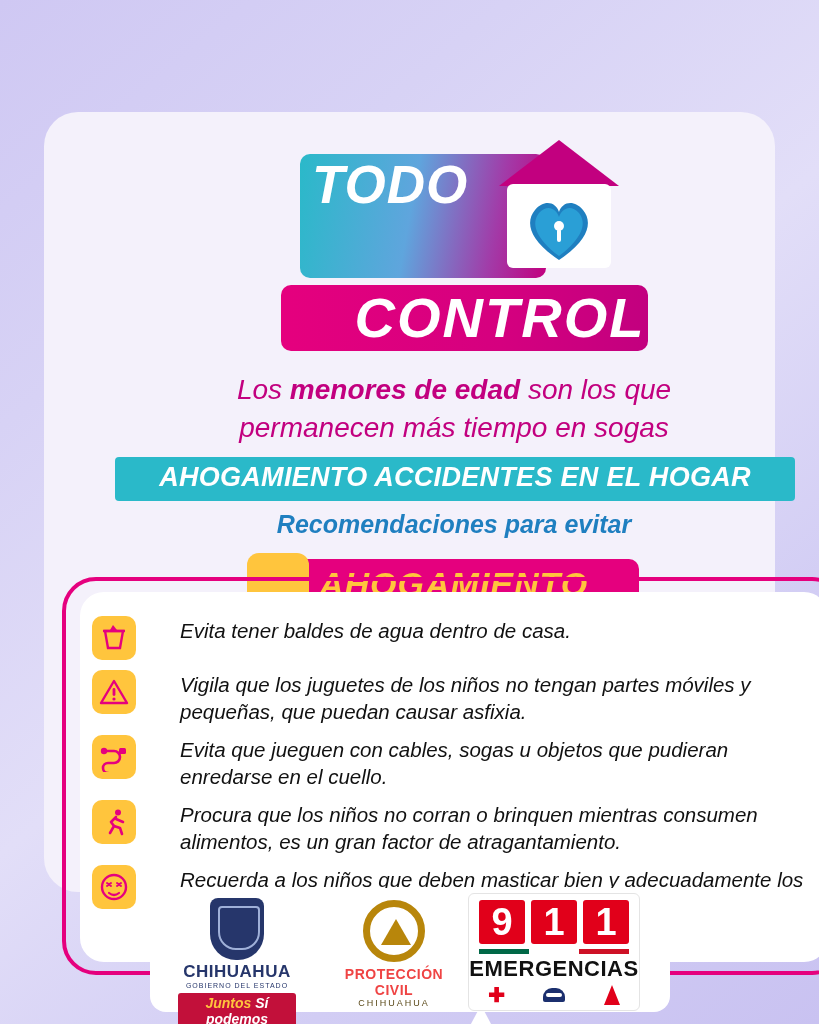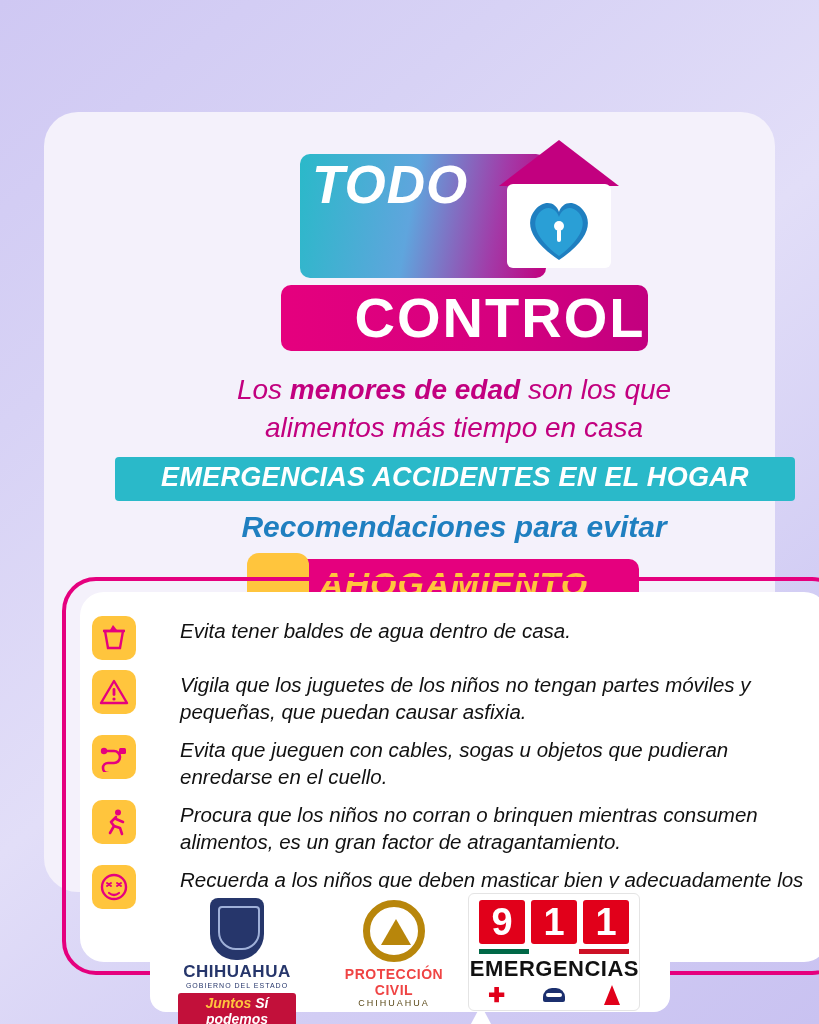--- a/index.html
+++ b/index.html
@@ -84,20 +84,21 @@
     border-radius: 10px;
   }
   .control-text {
     position: absolute;
     left: 237px; top: 157px;
     width: 438px;
     text-align: center;
     color: #ffffff;
     font-size: 56px;
     font-weight: bold;
+    font-style: italic;
     letter-spacing: 2px;
     line-height: 62px;
   }
 
   
   .subtitle {
     position: absolute;
     left: 70px; top: 250px;
     width: 680px;
     text-align: center;
@@ -128,21 +129,21 @@
     font-style: italic;
     letter-spacing: 0.3px;
   }
 
   .reco {
     position: absolute;
     left: 70px; top: 398px;
     width: 680px;
     text-align: center;
     color: #1f7fc0;
-    font-size: 30px;
+    font-size: 25px;
     font-weight: bold;
     font-style: italic;
   }
 
   
   .pink-pill {
     position: absolute;
     left: 215px; top: 447px;
     width: 380px; height: 52px;
     background: #e5007e;
@@ -314,21 +315,21 @@
     font-size: 38px;
     font-weight: bold;
     line-height: 44px;
     width: 46px;
     text-align: center;
     border-radius: 3px;
   }
   .emerg-bar { height: 5px; margin: 5px 10px 0; display:flex; }
   .emerg-bar i { flex:1; }
   .emerg-label {
-    text-align: right;
+    text-align: center;
     color: #111111;
     font-size: 22px;
     font-weight: bold;
     letter-spacing: 0.5px;
     margin-top: 2px;
   }
   .emerg-icons {
     display: flex;
     justify-content: space-around;
     align-items: center;
@@ -364,25 +365,25 @@
     </div>
 
     <div class="control-band"></div>
     <div class="control-text">CONTROL</div>
   </div>
 
   <div class="subtitle">
     <div>
       <span>Los </span><b>menores de edad</b><span> son los que</span>
     </div>
-    <div>alimentos más tiempo en casa</div>
+    <div>permanecen más tiempo en sogas</div>
   </div>
 
   <div class="teal-band"></div>
-  <div class="teal-text">EMERGENCIAS ACCIDENTES EN EL HOGAR</div>
+  <div class="teal-text">AHOGAMIENTO ACCIDENTES EN EL HOGAR</div>
 
   <div class="reco">Recomendaciones para evitar</div>
 
   <div class="pink-pill"></div>
   <div class="warn-badge">
     <div class="warn-tri"></div>
     <div class="warn-excl">!</div>
   </div>
   <div class="pill-text">AHOGAMIENTO</div>
 

